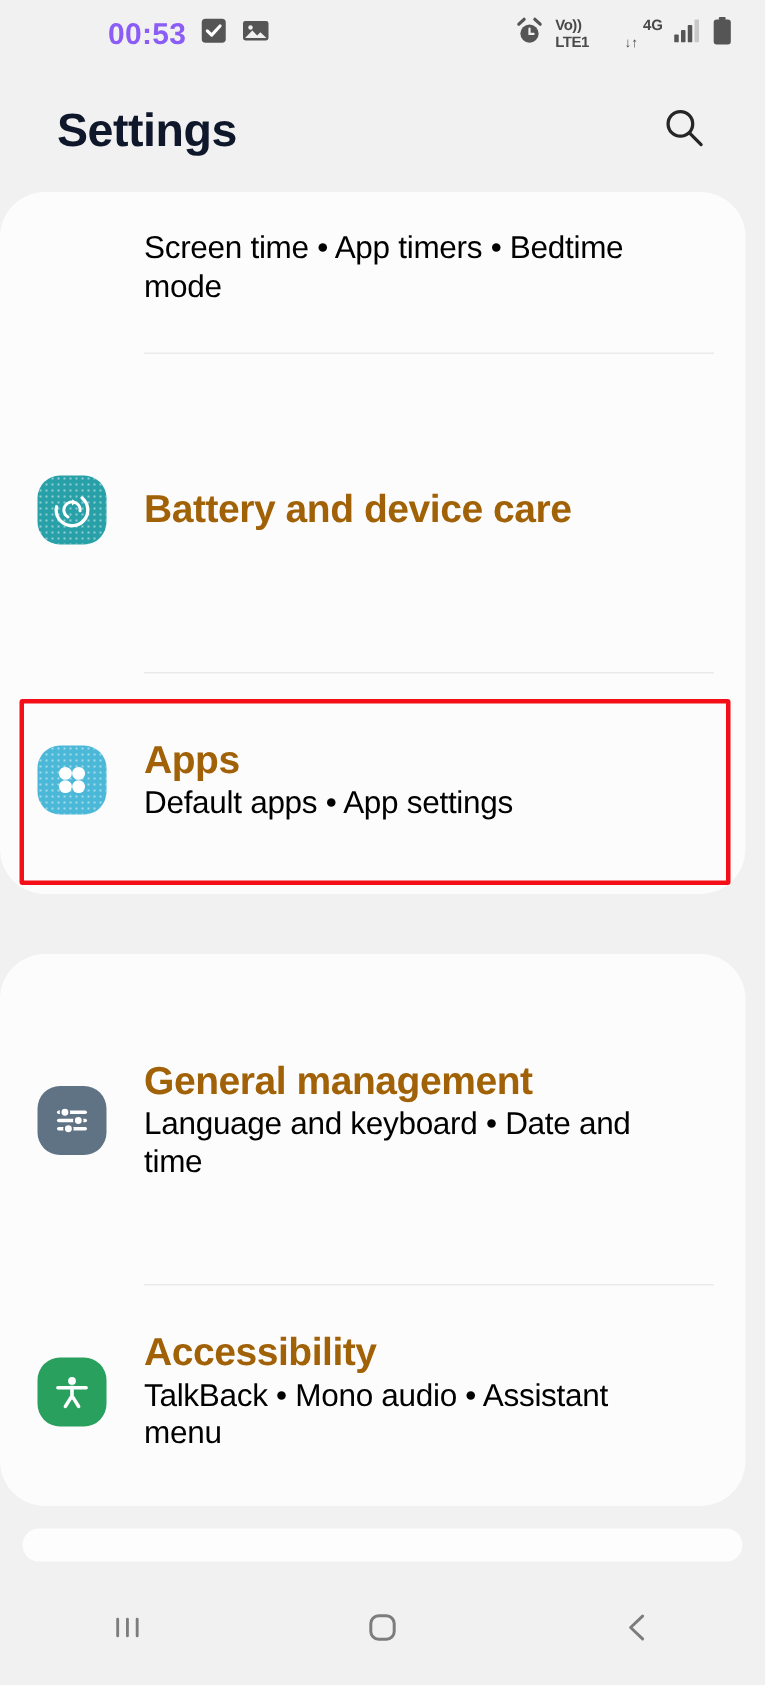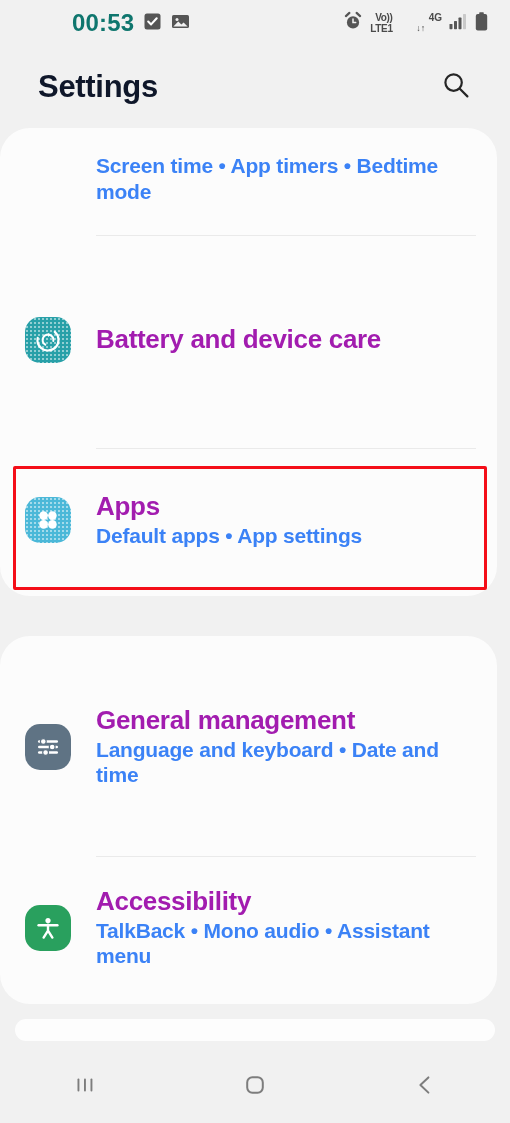--- a/index.html
+++ b/index.html
@@ -10,24 +10,24 @@
     overflow:hidden;
   }
   .phone { position:relative; width:510px; height:1123px; background:#f1f1f1; }
 
   
   .statusbar {
     position:absolute; top:0; left:0; width:510px; height:46px;
     display:flex; align-items:center; color:#4a4a4a;
   }
   .sb-left { display:flex; align-items:center; gap:9px; margin-left:72px; }
-  .sb-time { font-size:24px; font-weight:700; letter-spacing:.2px; color:#0f766e; }
+  .sb-time { font-size:20px; font-weight:700; letter-spacing:.2px; color:#8b5cf6; }
   .sb-right { margin-left:auto; margin-right:22px; display:flex; align-items:center; gap:7px; }
   .sb-ico { display:block; }
-  .voblock { display:flex; flex-direction:column; align-items:flex-end; line-height:1; }
+  .voblock { display:flex; flex-direction:column; align-items:flex-start; line-height:1; }
   .voblock .l1 { font-size:10px; font-weight:700; letter-spacing:-.3px; }
   .voblock .l2 { font-size:10px; font-weight:700; letter-spacing:-.3px; margin-top:1px; }
   .netblock { display:flex; flex-direction:column; align-items:center; line-height:1; }
   .netblock .n1 { font-size:10px; font-weight:700;margin-left:29px; }
   .netblock .n2 { font-size:9px; font-weight:700; margin-top:1px; }
 
   
   .appbar {
     position:absolute; top:46px; left:0; width:510px; height:82px;
     display:flex; align-items:center;
@@ -61,22 +61,22 @@
   }
   .icon .dots {
     position:absolute; inset:0;
     background-image:radial-gradient(rgba(255,255,255,.55) 0.8px, transparent 0.9px);
     background-size:4px 4px;
     opacity:.9;
   }
   .icon svg { position:relative; z-index:2; }
 
   .txt { flex:1; min-width:0; padding-right:26px; }
-  .t-title { font-size:26px; font-weight:700; color:#a21caf; line-height:1.14; letter-spacing:-.3px; }
-  .t-sub { font-size:21px; color:#3b82f6; line-height:1.22; margin-top:1px; letter-spacing:-.2px;font-weight:bold; }
+  .t-title { font-size:26px; font-weight:700; color:#a16207; line-height:1.14; letter-spacing:-.3px; }
+  .t-sub { font-size:21px; color:#000000; line-height:1.22; margin-top:1px; letter-spacing:-.2px; }
 
   .divider {
     position:absolute; left:96px; width:380px; height:1px; background:#eaeaea;
   }
 
   
   .hl {
     position:absolute; border:3px solid #f40e18; border-radius:2px;
     pointer-events:none; z-index:40;
   }

